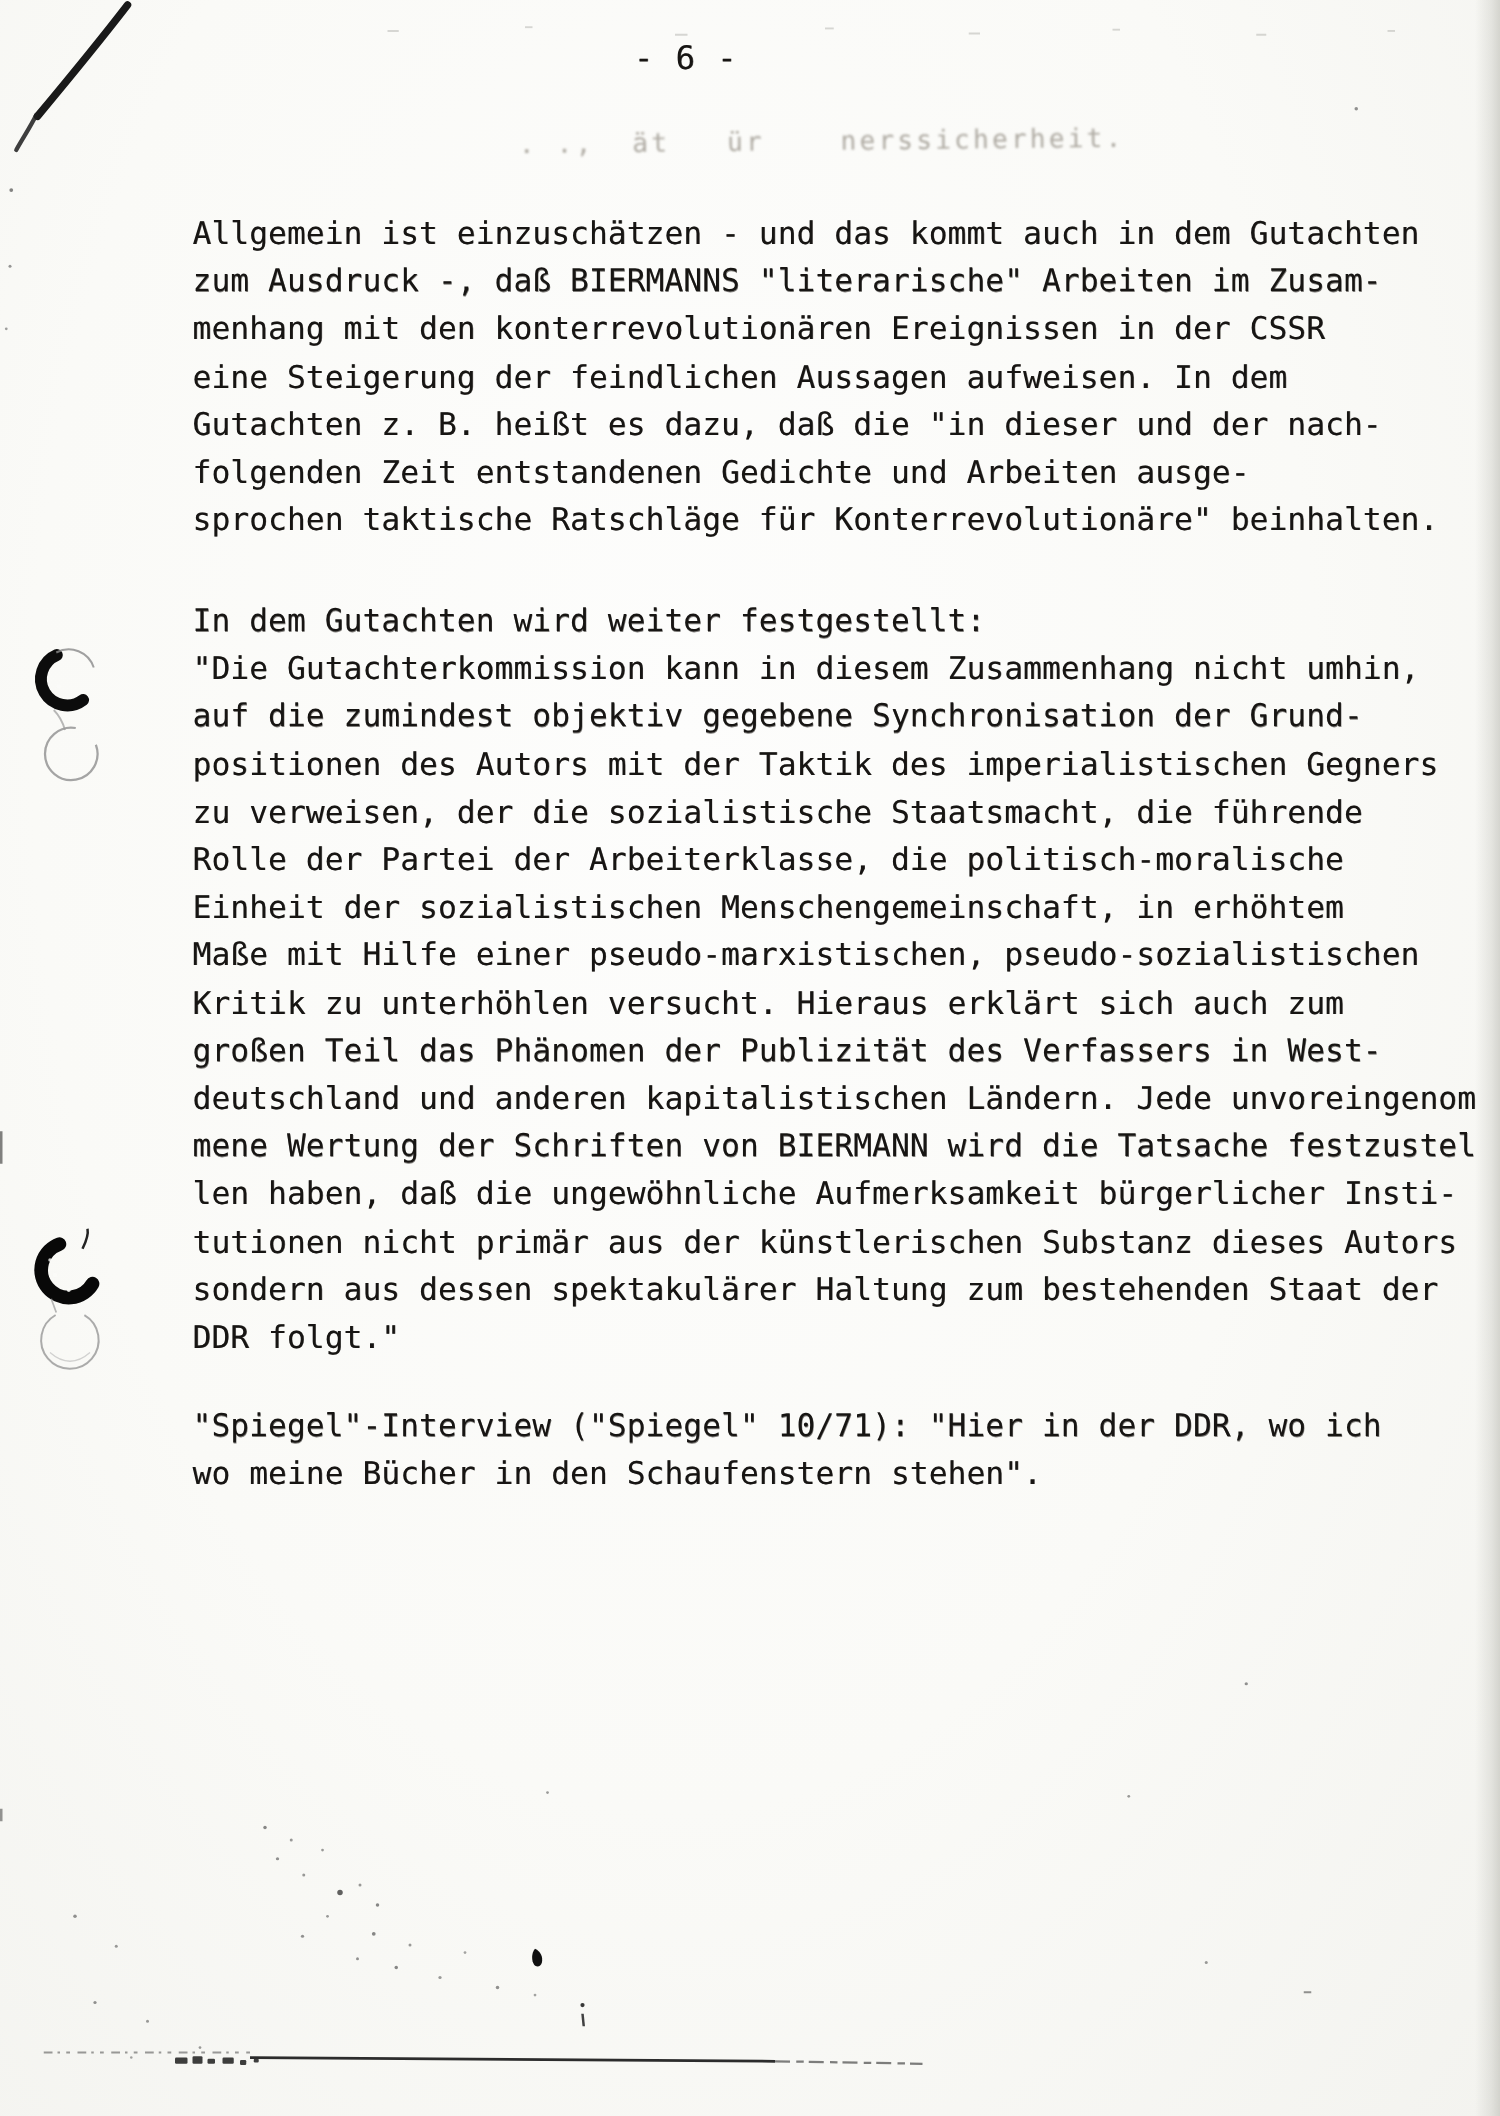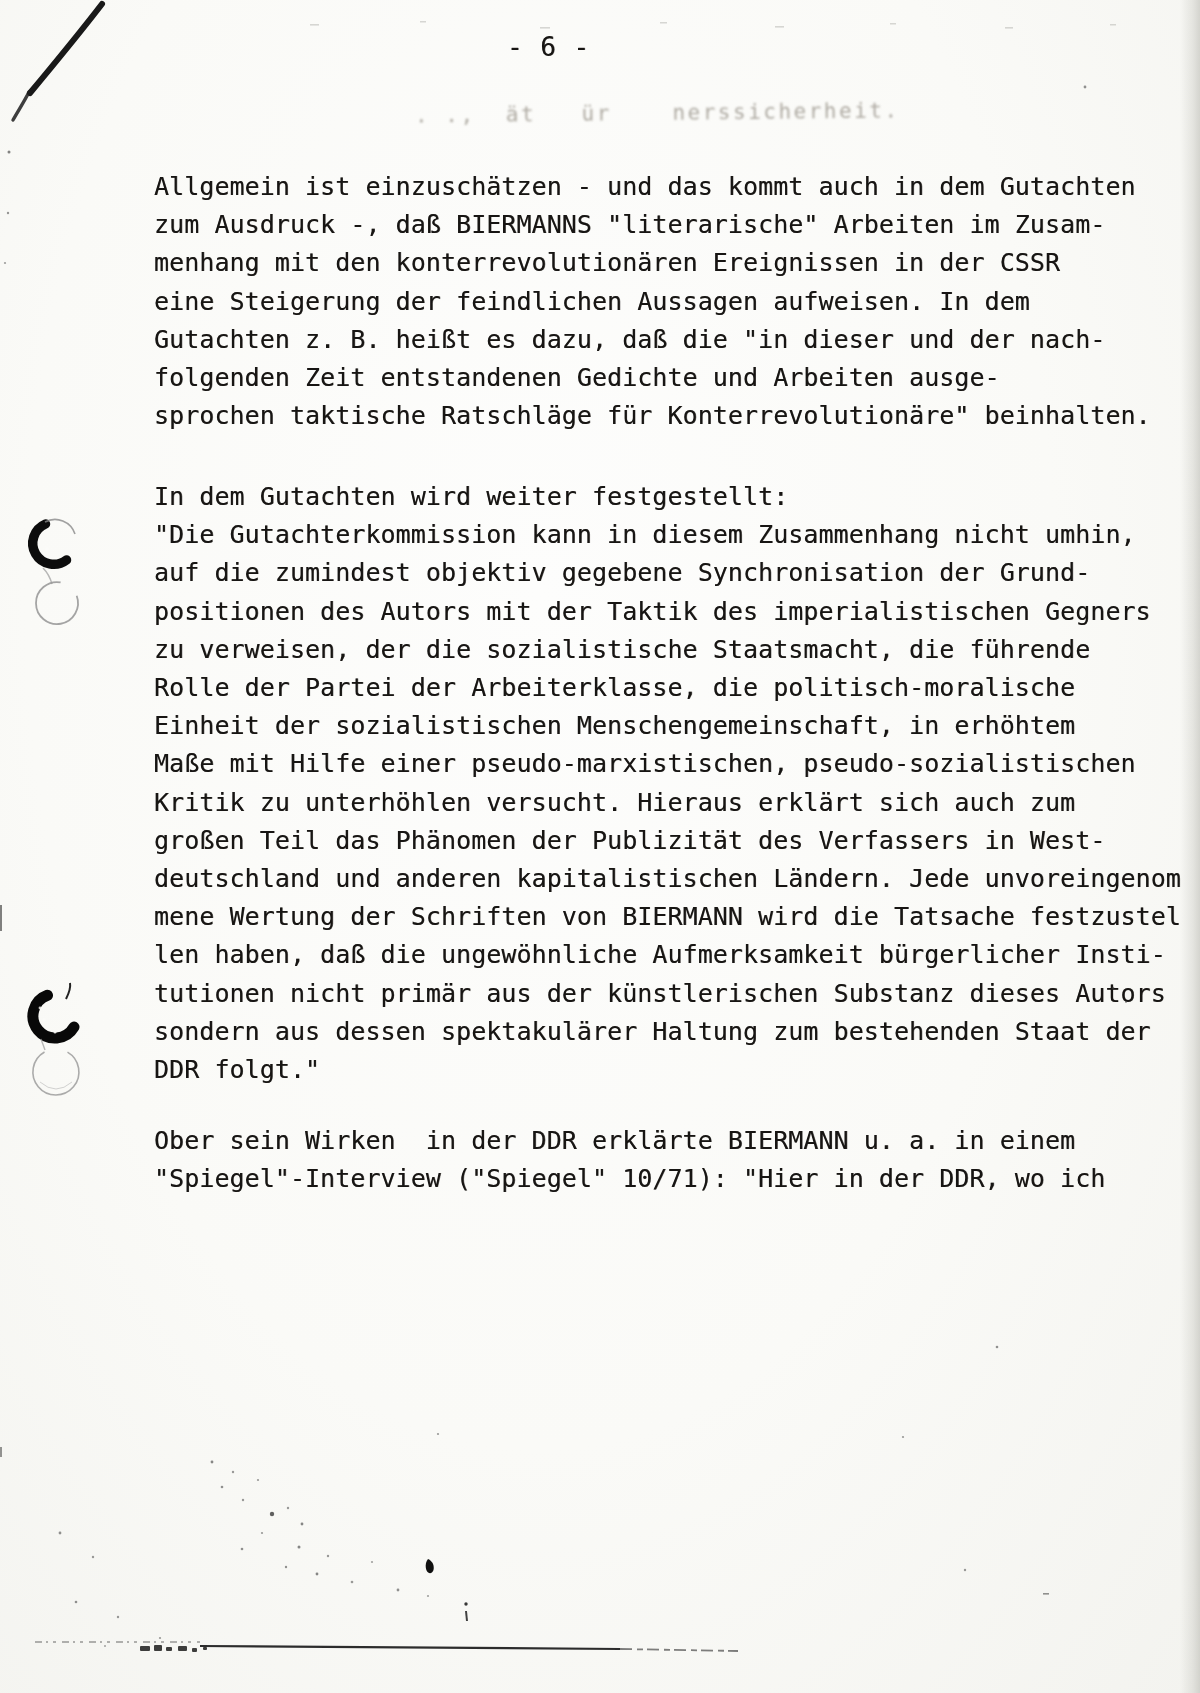--- a/index.html
+++ b/index.html
@@ -52,21 +52,21 @@
 
 <div class="page">
 
   <div class="page-number typewriter">- 6 -</div>
 
   <div class="stamp">. .,  ät   ür    nerssicherheit.</div>
 
   <div>
     <div class="para typewriter" id="para-0"><div class="tline">Allgemein ist einzuschätzen - und das kommt auch in dem Gutachten</div><div class="tline">zum Ausdruck -, daß BIERMANNS "literarische" Arbeiten im Zusam-</div><div class="tline">menhang mit den konterrevolutionären Ereignissen in der CSSR</div><div class="tline">eine Steigerung der feindlichen Aussagen aufweisen. In dem</div><div class="tline">Gutachten z. B. heißt es dazu, daß die "in dieser und der nach-</div><div class="tline">folgenden Zeit entstandenen Gedichte und Arbeiten ausge-</div><div class="tline">sprochen taktische Ratschläge für Konterrevolutionäre" beinhalten.</div></div>
     <div class="para typewriter" id="para-1"><div class="tline">In dem Gutachten wird weiter festgestellt:</div><div class="tline">"Die Gutachterkommission kann in diesem Zusammenhang nicht umhin,</div><div class="tline">auf die zumindest objektiv gegebene Synchronisation der Grund-</div><div class="tline">positionen des Autors mit der Taktik des imperialistischen Gegners</div><div class="tline">zu verweisen, der die sozialistische Staatsmacht, die führende</div><div class="tline">Rolle der Partei der Arbeiterklasse, die politisch-moralische</div><div class="tline">Einheit der sozialistischen Menschengemeinschaft, in erhöhtem</div><div class="tline">Maße mit Hilfe einer pseudo-marxistischen, pseudo-sozialistischen</div><div class="tline">Kritik zu unterhöhlen versucht. Hieraus erklärt sich auch zum</div><div class="tline">großen Teil das Phänomen der Publizität des Verfassers in West-</div><div class="tline">deutschland und anderen kapitalistischen Ländern. Jede unvoreingenom</div><div class="tline">mene Wertung der Schriften von BIERMANN wird die Tatsache festzustel</div><div class="tline">len haben, daß die ungewöhnliche Aufmerksamkeit bürgerlicher Insti-</div><div class="tline">tutionen nicht primär aus der künstlerischen Substanz dieses Autors</div><div class="tline">sondern aus dessen spektakulärer Haltung zum bestehenden Staat der</div><div class="tline">DDR folgt."</div></div>
-    <div class="para typewriter" id="para-2"><div class="tline">Ober sein Wirken  in der DDR erklärte BIERMANN u. a. in einem</div><div class="tline">"Spiegel"-Interview ("Spiegel" 10/71): "Hier in der DDR, wo ich</div></div>
+    <div class="para typewriter" id="para-2"><div class="tline">"Spiegel"-Interview ("Spiegel" 10/71): "Hier in der DDR, wo ich</div><div class="tline">wo meine Bücher in den Schaufenstern stehen".</div></div>
   </div>
 
   <svg class="artifacts" width="1200" height="1693" viewBox="0 0 1200 1693">
 
     <g>
       <path d="M 102 4 C 82 30, 55 63, 30 93" stroke="#191919" stroke-width="6" fill="none" stroke-linecap="round"></path>
       <path d="M 29 92 C 24 102, 18 111, 13 120" stroke="#1d1d1d" stroke-width="3.4" fill="none" stroke-linecap="round" opacity="0.85"></path>
       <circle cx="9" cy="152" r="1.5" fill="#333" opacity="0.6"></circle>
       <circle cx="8" cy="213" r="1.2" fill="#444" opacity="0.55"></circle>
       <circle cx="5" cy="263" r="1.1" fill="#444" opacity="0.5"></circle>

